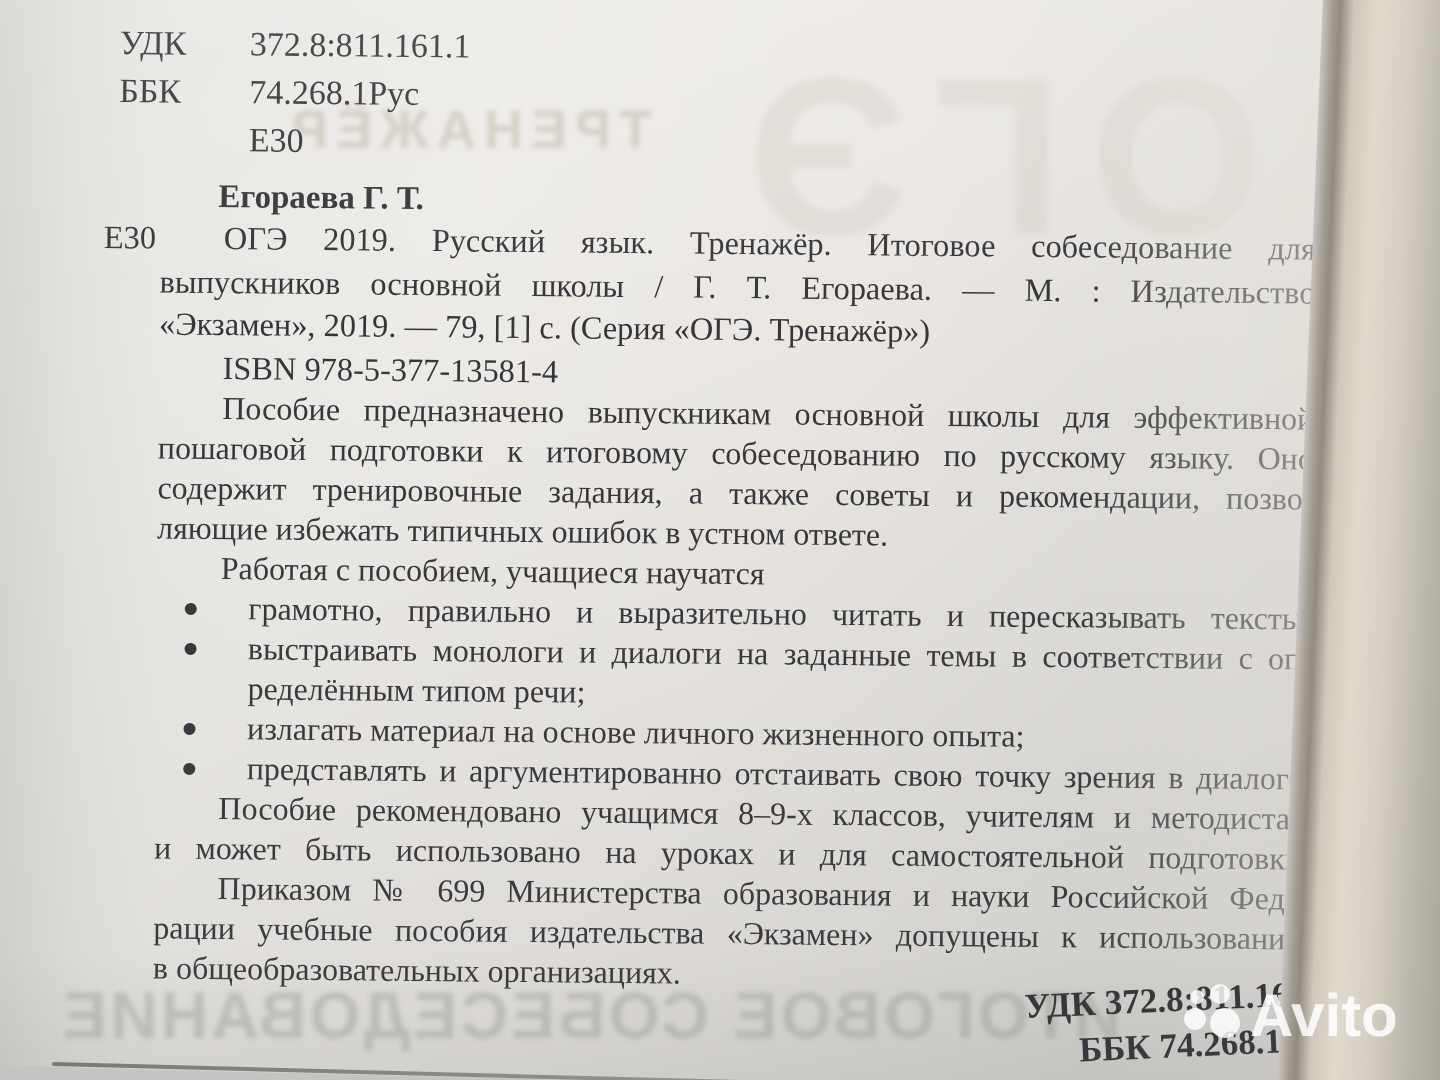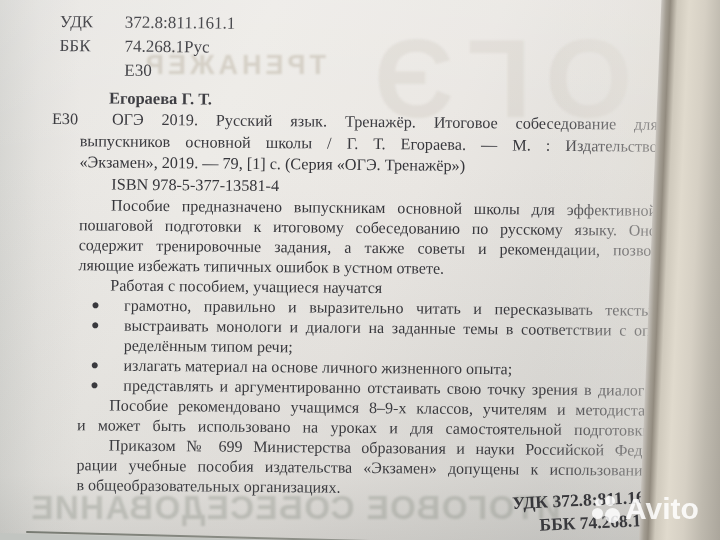--- a/index.html
+++ b/index.html
@@ -59,21 +59,21 @@
   
   .right-fade{position:absolute;left:540px;top:0;width:125px;height:540px;pointer-events:none;
         background:linear-gradient(90deg,rgba(235,232,227,0) 0%,rgba(233,230,224,0.35) 60%,rgba(230,226,218,0.55) 100%);}
 
   
   .codes-bottom{position:absolute;left:428px;top:485px;width:238px;text-align:right;
         font-weight:bold;font-size:17.5px;line-height:22.5px;color:#2e2e33;
         transform:rotate(-2.6deg);transform-origin:top right;}
 
   
-  .watermark{position:absolute;left:592px;top:492px;display:flex;align-items:flex-end;z-index:5;}
+  .watermark{position:absolute;left:592px;top:492px;display:flex;align-items:flex-start;z-index:5;}
   .avito-logo{position:relative;width:30px;height:30px;margin-right:3px;}
   .avito-logo i{position:absolute;border-radius:50%;background:rgba(255,255,255,0.82);display:block;}
   .c1{width:7px;height:7px;left:3px;top:3px;}
   .c2{width:10px;height:10px;left:13px;top:0px;}
   .c3{width:11px;height:11px;left:0px;top:12px;}
   .c4{width:15px;height:15px;left:13px;top:12px;}
   .avito-text{font-family:"Liberation Sans","DejaVu Sans",sans-serif;font-weight:bold;
         font-size:30px;color:rgba(255,255,255,0.85);letter-spacing:0px;}
 </style>
 </head>

